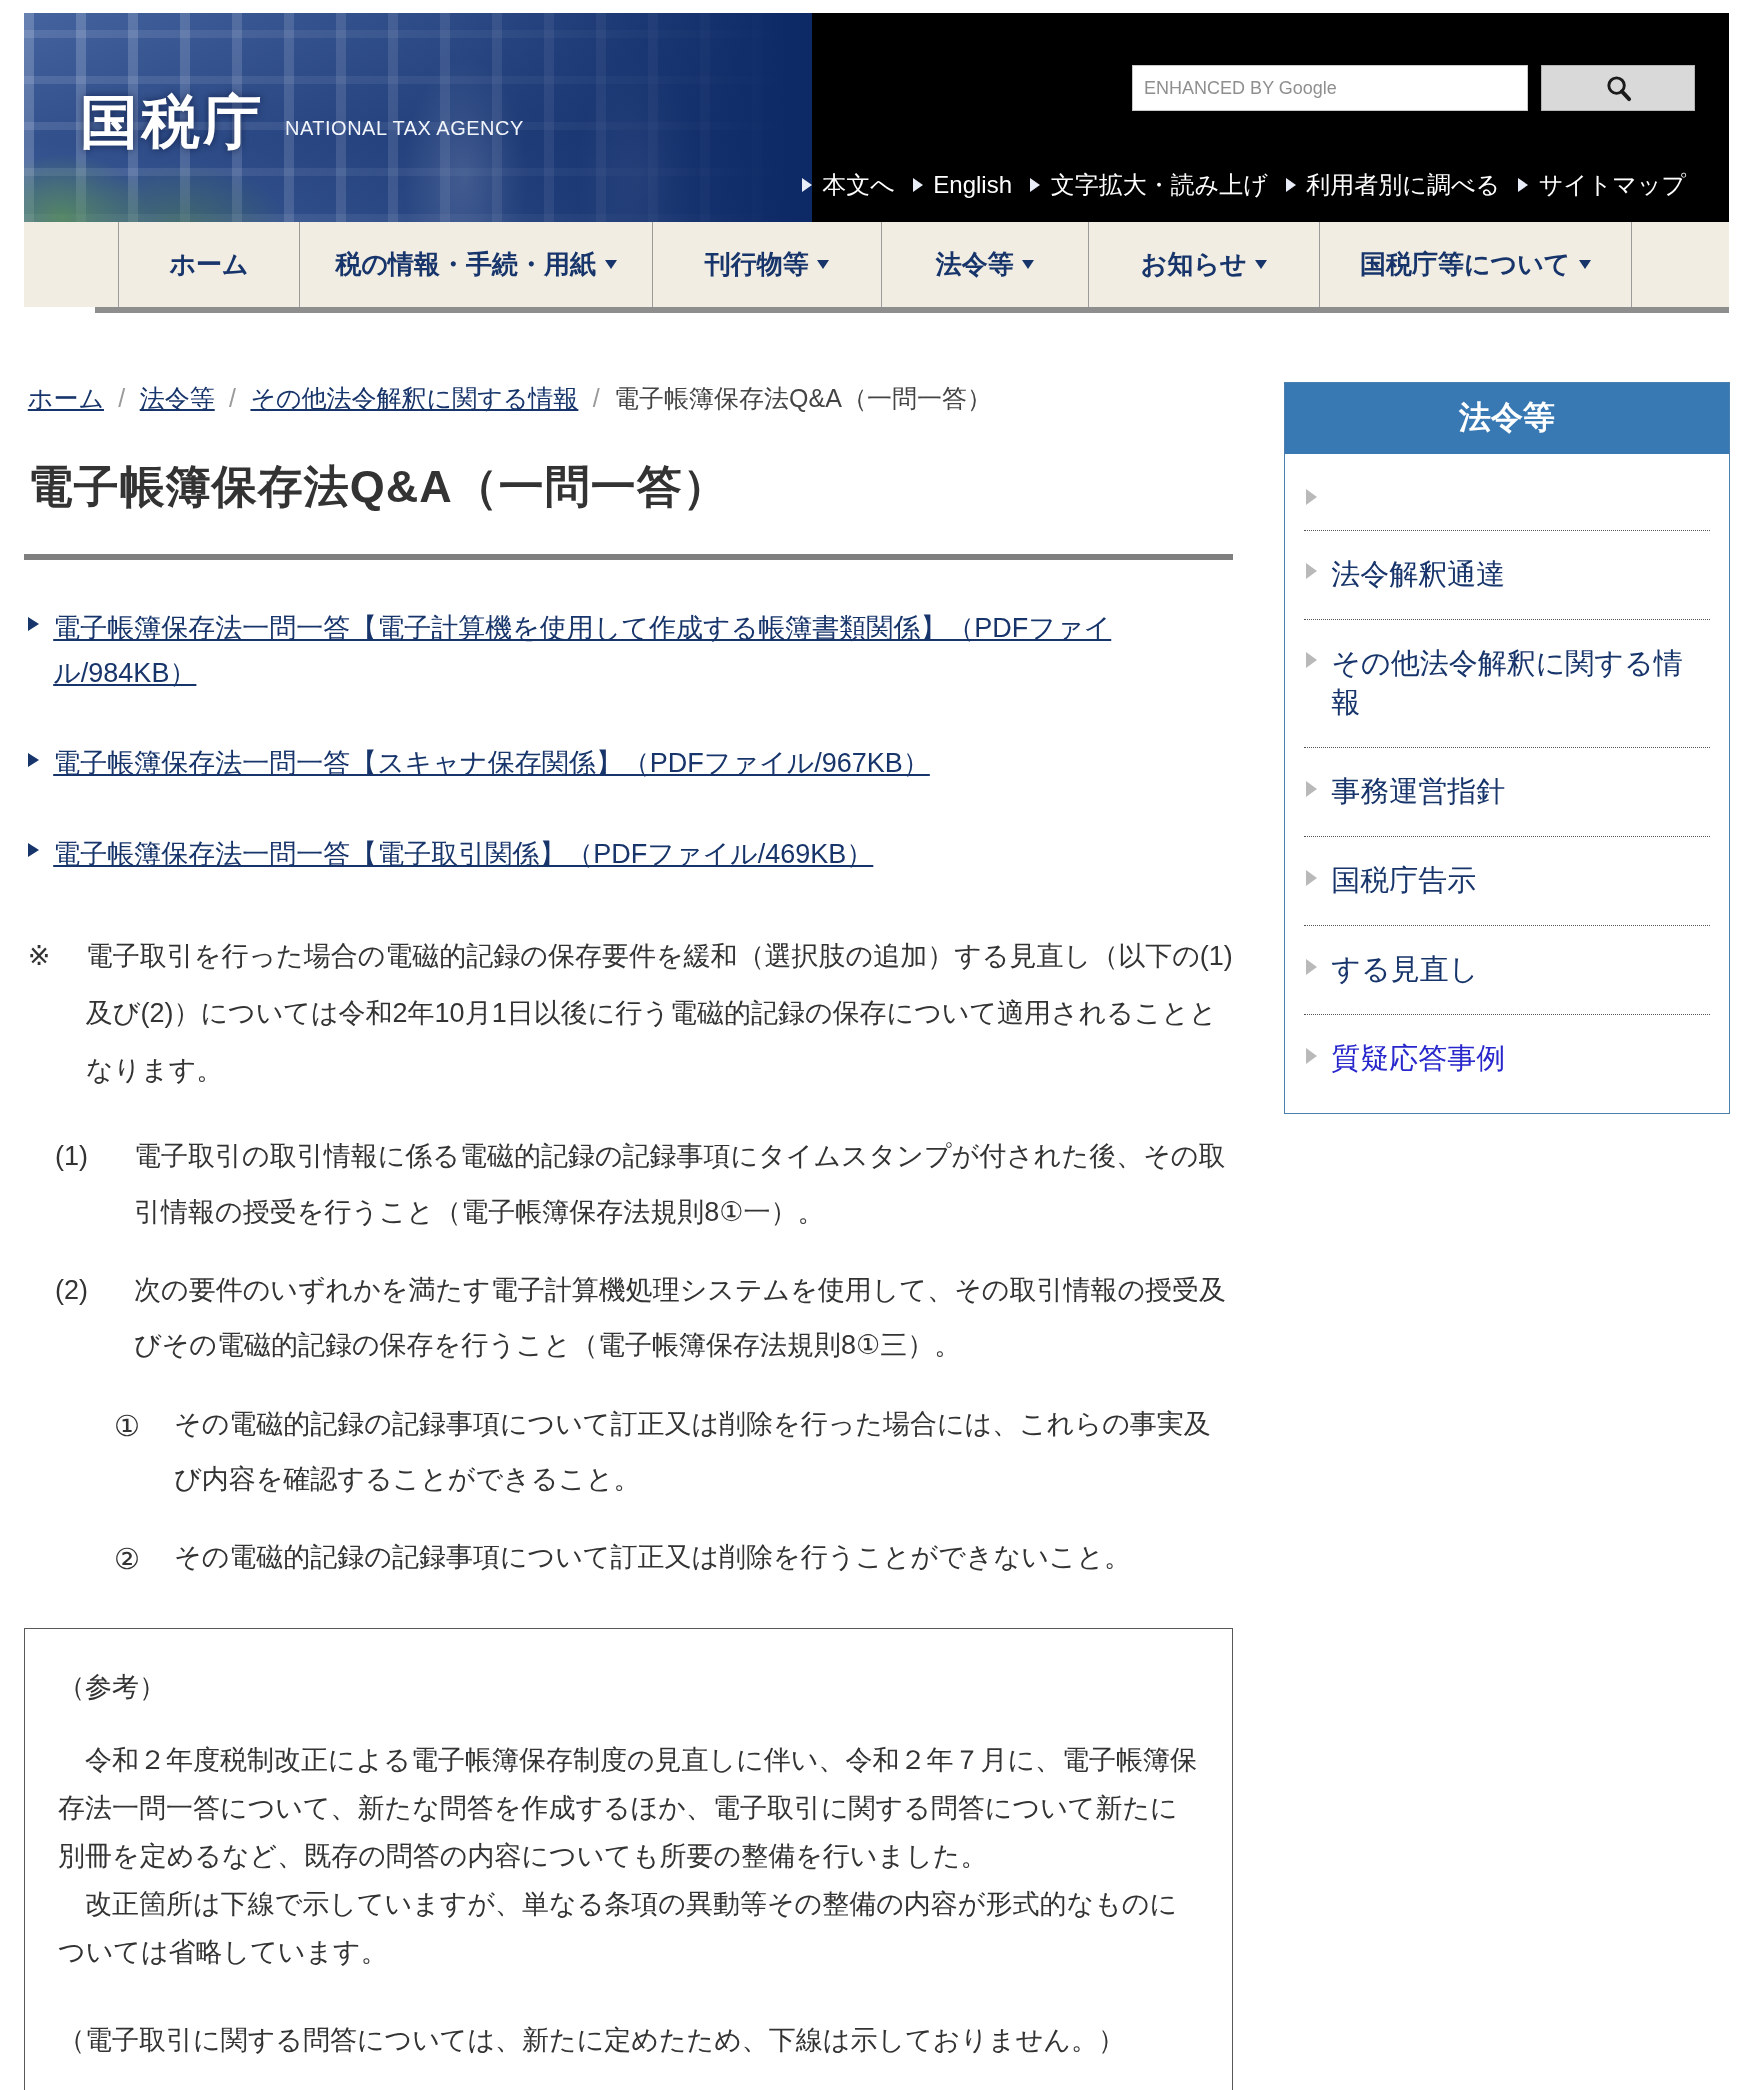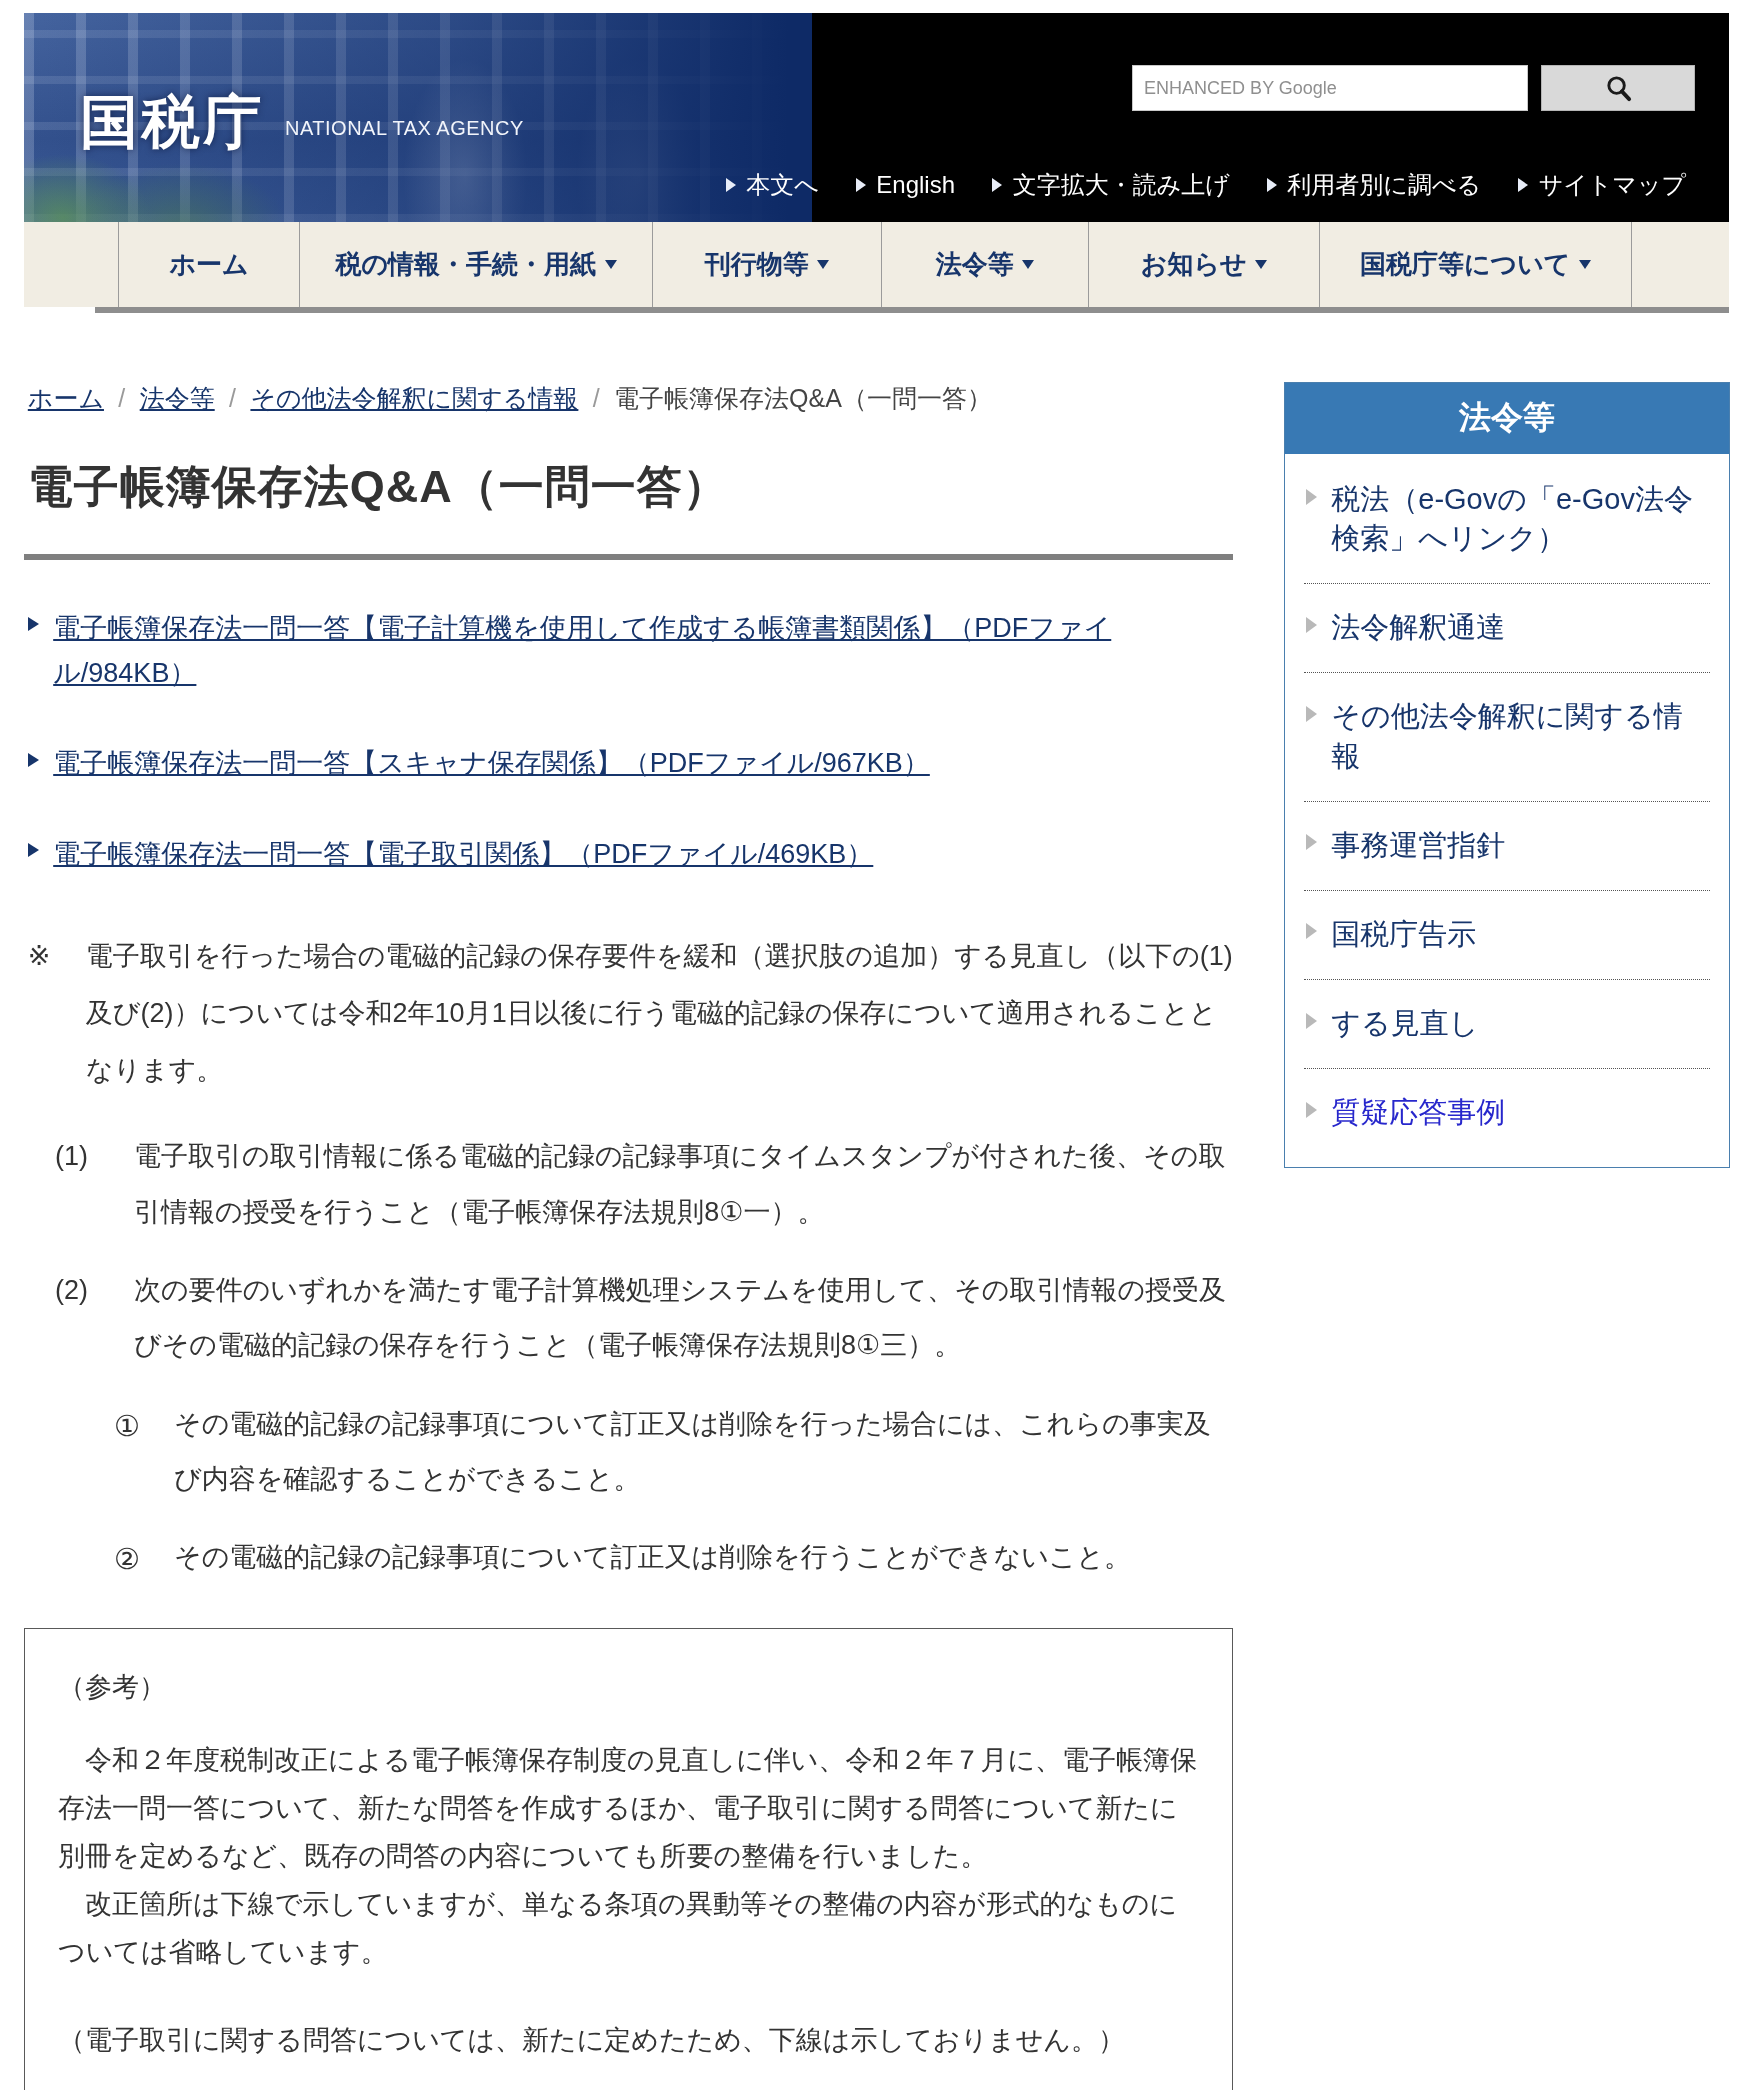--- a/index.html
+++ b/index.html
@@ -26,21 +26,21 @@
   }
   .logo-jp { position:absolute; left:56px; top:71px; color:#fff; font-size:58px; font-weight:bold;
     letter-spacing:3.8px; text-shadow:0 0 7.7px rgba(0,10,40,.6); }
   .logo-en { position:absolute; left:261px; top:104px; color:#f2f5fb; font-size:20px; letter-spacing:0.5px; }
   .search-box { position:absolute; top:52px; right:34px; display:flex; }
   .search-input { width:396px; height:46px; border:1px solid #c9c9c9; background:#fff;
     font-size:18px; padding:0 11.5px; color:#333; outline:none; }
   .search-input::placeholder { color:#8f8f8f; }
   .search-button { width:154px; height:46px; margin-left:13.4px; background:#d9d9d9;
     border:1px solid #b5b5b5; display:flex; align-items:center; justify-content:center; cursor:pointer; }
-  .utility { position:absolute; right:43px; bottom:21px; display:flex; gap:37px;margin-left:36px; }
+  .utility { position:absolute; right:43px; bottom:21px; display:flex; gap:18px;margin-left:36px; }
   .utility a { color:#fff; font-size:24px; text-decoration:none; display:flex; align-items:center; gap:10.6px; }
   .tri-w { width:0; height:0; border-left:10.6px solid #e8edf8; border-top:7.7px solid transparent;
     border-bottom:7.7px solid transparent; }
 
   
   .main-nav { display:flex; height:85px; background:#f1ede3; }
   .nav-cell { display:flex; align-items:center; justify-content:center;
     font-size:26px; font-weight:bold; color:#17356b; border-left:1px solid #9b9b9b; cursor:pointer; }
   .nav-cell:first-child { border-left:none; }
   .nav-spacer-l { width:94px; }
@@ -234,21 +234,20 @@
 
       </div>
 
     </div>
 
     <aside class="sidebar">
       <div class="sidebar-head">法令等</div>
       <div class="sidebar-list">
         <div class="sidebar-item">
           <span class="side-tri"></span>
-          <a href="#">税法（e-Govの「e-Gov法令検索」へリンク）</a>
         </div>
         <div class="sidebar-item">
           <span class="side-tri"></span>
           <a href="#">法令解釈通達</a>
         </div>
         <div class="sidebar-item">
           <span class="side-tri"></span>
           <a href="#">その他法令解釈に関する情報</a>
         </div>
         <div class="sidebar-item">

